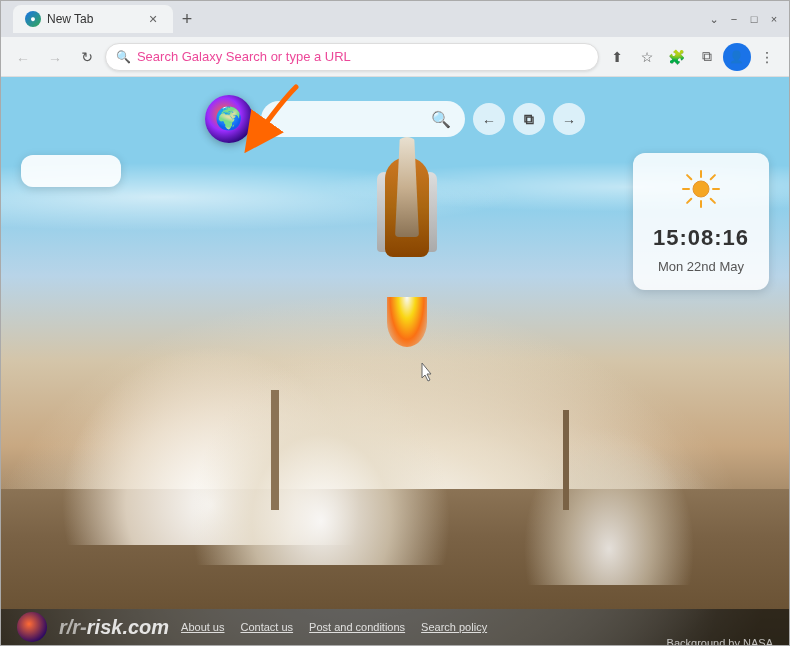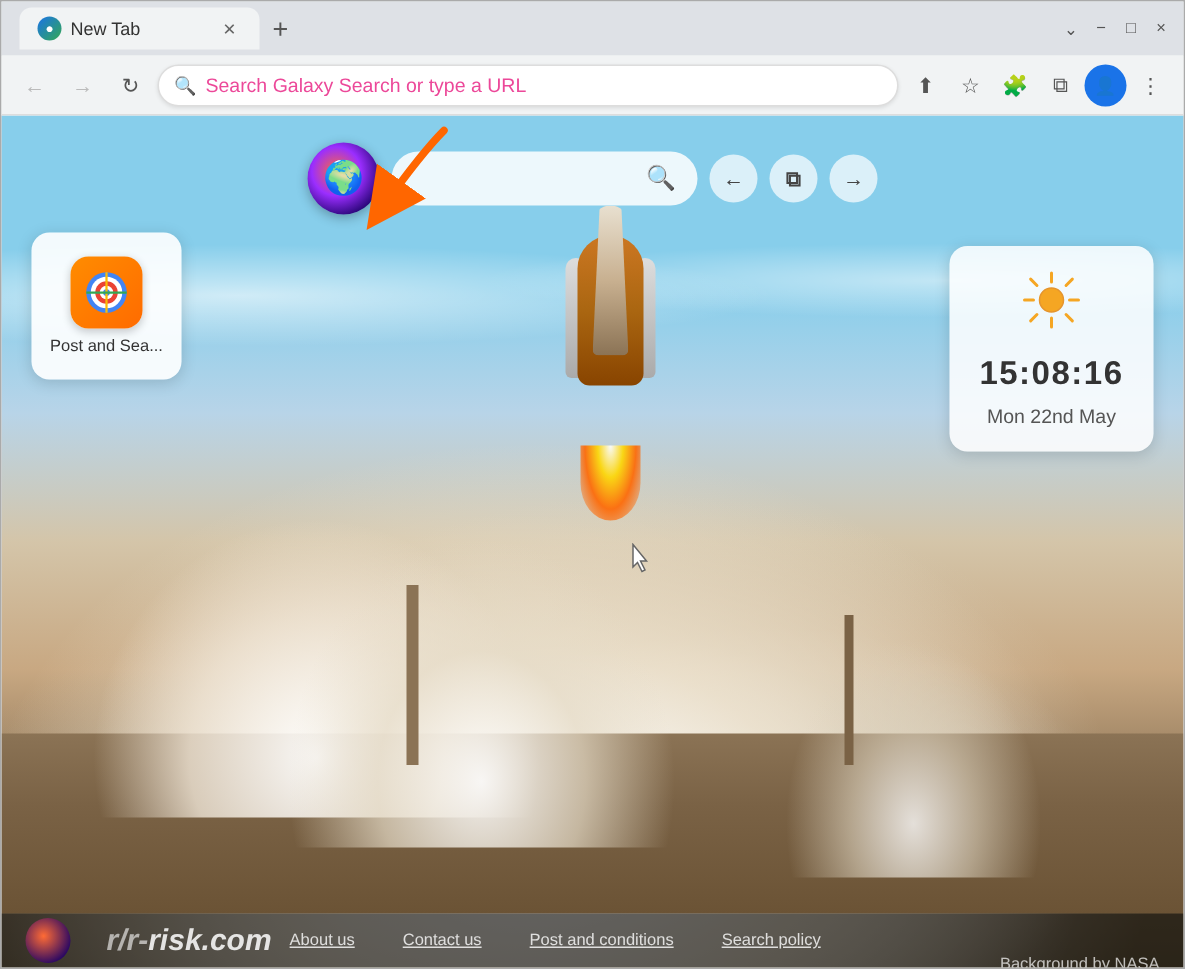--- a/index.html
+++ b/index.html
@@ -353,21 +353,21 @@
     .shortcut-label {
       font-size: 11px;
       color: #333;
       text-align: center;
       max-width: 80px;
     }
 
     
     .clock-widget {
       position: absolute;
-      top: 87px;
+      top: 76px;
       right: 20px;
       background: rgba(255,255,255,0.85);
       border-radius: 12px;
       padding: 16px 20px;
       display: flex;
       flex-direction: column;
       align-items: center;
       gap: 8px;
       box-shadow: 0 2px 10px rgba(0,0,0,0.15);
       min-width: 130px;
@@ -395,40 +395,40 @@
       height: 36px;
       background: rgba(0,0,0,0.6);
       display: flex;
       align-items: center;
       padding: 0 16px;
       gap: 0;
     }
     .footer-logo {
       display: flex;
       align-items: center;
-      gap: 24px;
+      gap: 12px;
     }
     .footer-planet {
       width: 30px;
       height: 30px;
       border-radius: 50%;
       background: radial-gradient(circle at 40% 40%, #FF6B35 0%, #1A0066 80%);
       flex-shrink: 0;
     }
     .footer-brand {
       color: white;
       font-size: 18px;
       font-weight: bold;
       letter-spacing: 1px;
       opacity: 0.85;
     }
     .footer-links {
       display: flex;
       align-items: center;
-      gap: 32px;
+      gap: 16px;
       margin-left: 12px;
     }
     .footer-link {
       color: rgba(255,255,255,0.8);
       font-size: 11px;
       cursor: pointer;
       text-decoration: underline;
     }
     .footer-bg-credit {
       margin-left: auto;
@@ -538,34 +538,20 @@
           <marker id="arrowhead" markerWidth="8" markerHeight="8" refX="4" refY="4" orient="auto">
             <polygon points="0 0, 8 4, 0 8" fill="#FF6600"></polygon>
           </marker>
         </defs>
 
         <path d="M 75 5 Q 60 20 35 55" stroke="#FF6600" stroke-width="5" fill="none" marker-end="url(#arrowhead)" stroke-linecap="round"></path>
       </svg>
     </div>
 
     <div class="shortcuts-panel">
-      <div class="shortcut-item">
-        <div class="shortcut-icon">
-          <svg viewBox="0 0 40 40" xmlns="http://www.w3.org/2000/svg">
-            <circle cx="20" cy="20" r="18" fill="#4285F4"></circle>
-            <circle cx="20" cy="20" r="14" fill="white"></circle>
-            <circle cx="20" cy="20" r="10" fill="#EA4335"></circle>
-            <circle cx="20" cy="20" r="6" fill="white"></circle>
-            <circle cx="20" cy="20" r="3" fill="#4285F4"></circle>
-            <line x1="20" y1="2" x2="20" y2="38" stroke="#FBBC05" stroke-width="2"></line>
-            <line x1="2" y1="20" x2="38" y2="20" stroke="#34A853" stroke-width="2"></line>
-          </svg>
-        </div>
-        <span class="shortcut-label">Post and Sea...</span>
-      </div>
     </div>
 
     <div class="clock-widget">
       <div class="sun-icon">
         <svg width="40" height="40" viewBox="0 0 40 40">
           <circle cx="20" cy="20" r="8" fill="#F5A623" stroke="#E5952D" stroke-width="1"></circle>
 
           <line x1="20" y1="2" x2="20" y2="8" stroke="#F5A623" stroke-width="2" stroke-linecap="round"></line>
           <line x1="20" y1="32" x2="20" y2="38" stroke="#F5A623" stroke-width="2" stroke-linecap="round"></line>
           <line x1="2" y1="20" x2="8" y2="20" stroke="#F5A623" stroke-width="2" stroke-linecap="round"></line>

